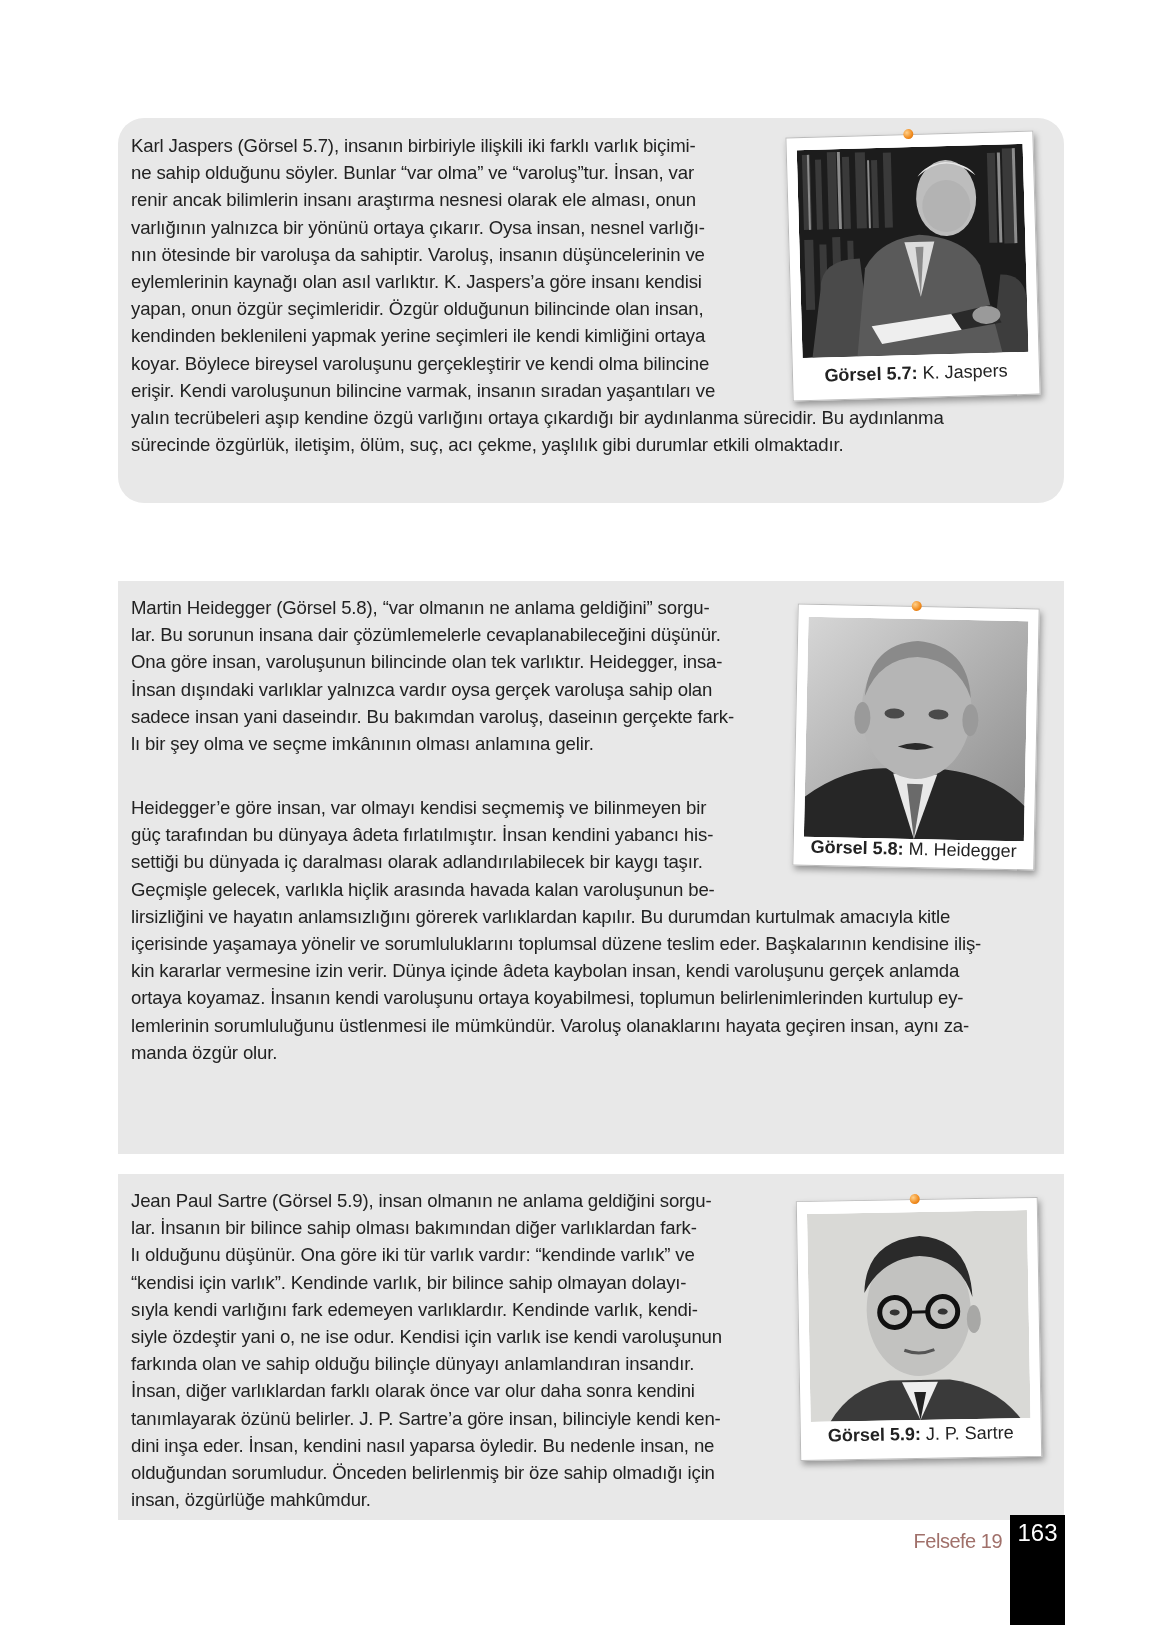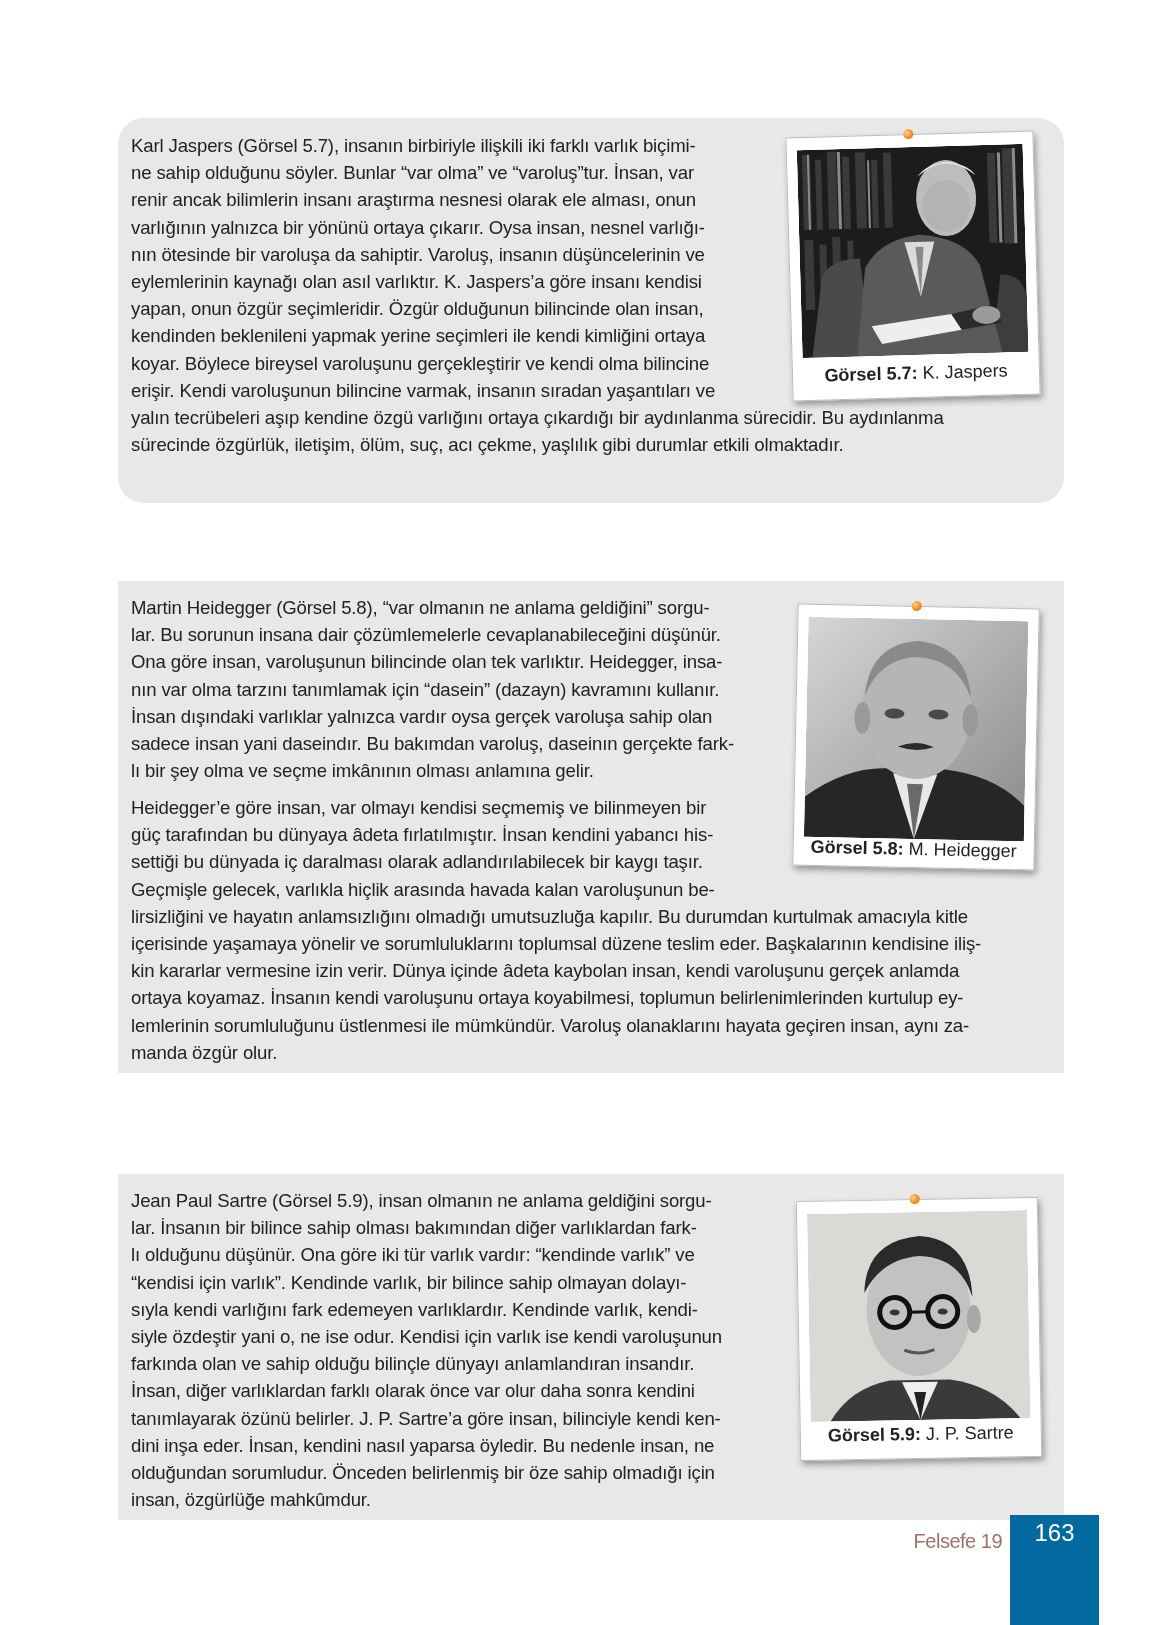--- a/index.html
+++ b/index.html
@@ -31,21 +31,21 @@
   .caption {
     position:absolute; left:0; right:0; text-align:center; font-size:18px; color:#222;
     white-space:nowrap;
   }
   .caption b { font-weight:bold; }
   .footer-label {
     position:absolute; right:150px; top:1530px; font-size:20px; color:#a0706a;
     font-family:"Liberation Sans", sans-serif; letter-spacing:-0.5px;
   }
   .page-box {
-    position:absolute; left:1010px; top:1515px; width:55px; height:110px; background:#0369a1;padding-left:34px;
+    position:absolute; left:1010px; top:1515px; width:55px; height:110px; background:#000000;
   }
   .page-num {
     position:absolute; left:0; right:0; top:4px; text-align:center; color:#fff; font-size:24px;
   }
 </style>
 </head>
 <body>
 
 <section class="box" style="top:118px; height:385px;border-radius:26px;">
   <div class="para" style="top:14px; width:640px;">
@@ -108,36 +108,35 @@
         <ellipse cx="185" cy="170" rx="14" ry="9" fill="#9a9a9a"></ellipse>
       </svg>
     </div>
     <figcaption class="caption" style="top:228px;">
       <b>Görsel 5.7:</b>
       <span>K. Jaspers</span>
     </figcaption>
   </figure>
 </section>
 
-<section class="box" style="top:581px; height:492px;">
+<section class="box" style="top:581px; height:573px;">
   <div class="para" style="top:13px; width:640px;">
     <span class="line">Martin Heidegger (Görsel 5.8), “var olmanın ne anlama geldiğini” sorgu-</span>
     <span class="line">lar. Bu sorunun insana dair çözümlemelerle cevaplanabileceğini düşünür.</span>
     <span class="line">Ona göre insan, varoluşunun bilincinde olan tek varlıktır. Heidegger, insa-</span>
-    <span class="line">nın var olma tarzını tanımlamak için “dasein” (dazayn) kavramını kullanır.</span>
     <span class="line">İnsan dışındaki varlıklar yalnızca vardır oysa gerçek varoluşa sahip olan</span>
     <span class="line">sadece insan yani daseindır. Bu bakımdan varoluş, daseinın gerçekte fark-</span>
     <span class="line">lı bir şey olma ve seçme imkânının olması anlamına gelir.</span>
   </div>
   <div class="para" style="top:213px; width:640px;">
     <span class="line">Heidegger’e göre insan, var olmayı kendisi seçmemiş ve bilinmeyen bir</span>
     <span class="line">güç tarafından bu dünyaya âdeta fırlatılmıştır. İnsan kendini yabancı his-</span>
     <span class="line">settiği bu dünyada iç daralması olarak adlandırılabilecek bir kaygı taşır.</span>
     <span class="line">Geçmişle gelecek, varlıkla hiçlik arasında havada kalan varoluşunun be-</span>
-    <span class="line">lirsizliğini ve hayatın anlamsızlığını olmadığı umutsuzluğa kapılır. Bu durumdan kurtulmak amacıyla kitle</span>
+    <span class="line">lirsizliğini ve hayatın anlamsızlığını görerek varlıklardan kapılır. Bu durumdan kurtulmak amacıyla kitle</span>
     <span class="line">içerisinde yaşamaya yönelir ve sorumluluklarını toplumsal düzene teslim eder. Başkalarının kendisine iliş-</span>
     <span class="line">kin kararlar vermesine izin verir. Dünya içinde âdeta kaybolan insan, kendi varoluşunu gerçek anlamda</span>
     <span class="line">ortaya koyamaz. İnsanın kendi varoluşunu ortaya koyabilmesi, toplumun belirlenimlerinden kurtulup ey-</span>
     <span class="line">lemlerinin sorumluluğunu üstlenmesi ile mümkündür. Varoluş olanaklarını hayata geçiren insan, aynı za-</span>
     <span class="line">manda özgür olur.</span>
   </div>
 
   <figure class="photo-card" style="left:677px; top:25px; width:240px; height:260px; margin:0; transform:rotate(1.2deg);">
     <div class="pin" style="left:113px;"></div>
     <div class="photo" style="height:220px;">

